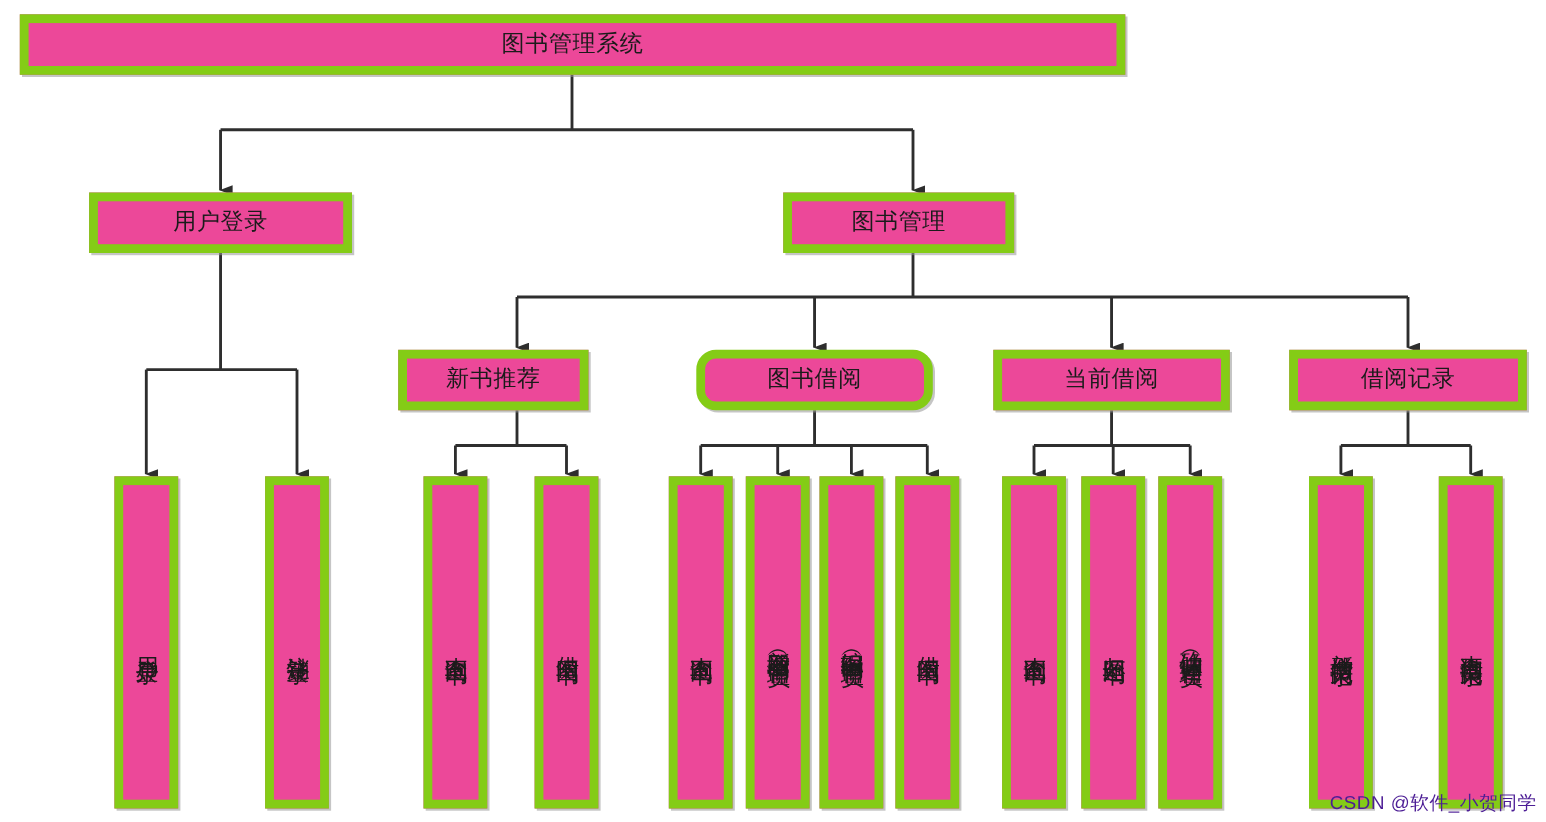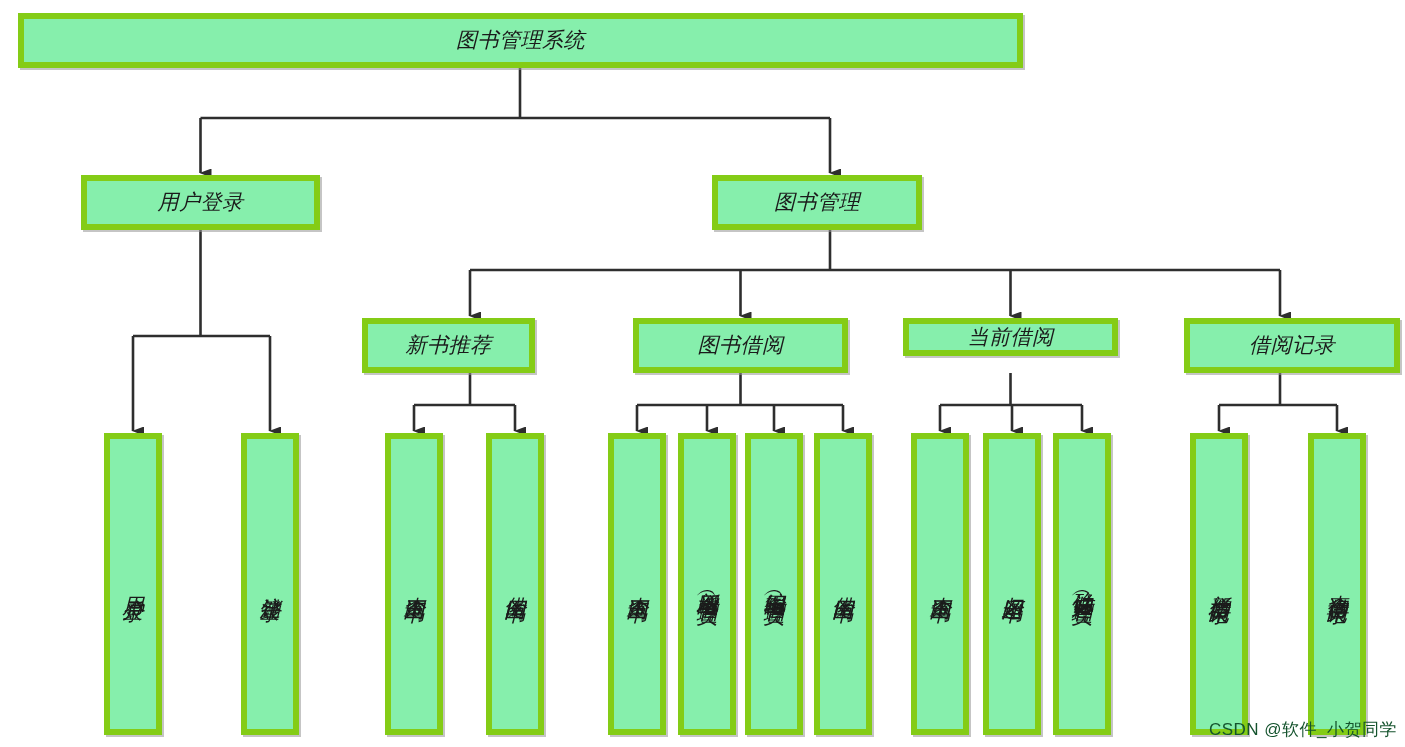--- a/index.html
+++ b/index.html
@@ -20,28 +20,27 @@
   #diagram-svg {
     position: absolute;
     left: 0;
     top: 0;
     width: 1405px;
     height: 747px;
   }
   .node {
     position: absolute;
     box-sizing: border-box;
-    background: #86efac;
-    border: 6px solid #84cc16;
+    background: #ec4899;
+    border: 8px solid #84cc16;
     box-shadow: 2px 2px 0 rgba(150,150,150,0.55);
     display: flex;
     align-items: center;
     justify-content: center;
     color: #1b1b1b;
-    font-style: italic;
   }
   .node .label {
     font-size: 21px;
     line-height: 1.15;
     letter-spacing: 0.5px;
     white-space: nowrap;
   }
   .node.leaf {
     align-items: center;
     justify-content: center;
@@ -52,21 +51,21 @@
     font-size: 21px;
     line-height: 1.32;
     letter-spacing: 2px;
     white-space: nowrap;
   }
   #watermark {
     position: absolute;
     right: 8px;
     bottom: 6px;
     font-size: 17px;
-    color: #14532d;
+    color: #4c1d95;
     letter-spacing: 0.5px;
     white-space: nowrap;
     pointer-events: none;
   }
 </style>
 </head>
 <body>
 
 <div id="stage">
 
@@ -119,27 +118,27 @@
       </div>
       <div class="node" style="left: 81px; top: 175px; width: 239px; height: 55px;">
         <span class="label">用户登录</span>
       </div>
       <div class="node" style="left: 712px; top: 175px; width: 210px; height: 55px;">
         <span class="label">图书管理</span>
       </div>
       <div class="node" style="left: 362px; top: 318px; width: 173px; height: 55px;">
         <span class="label">新书推荐</span>
       </div>
-      <div class="node" style="left: 633px; top: 318px; width: 215px; height: 55px;">
+      <div class="node" style="left: 633px; top: 318px; width: 215px; height: 55px; border-radius: 18px;">
         <span class="label">图书借阅</span>
       </div>
-      <div class="node" style="left: 903px; top: 318px; width: 215px; height: 38px;">
+      <div class="node" style="left: 903px; top: 318px; width: 215px; height: 55px;">
         <span class="label">当前借阅</span>
       </div>
-      <div class="node" style="left: 1172px; top: 318px; width: 216px; height: 55px; margin-left: 12px;">
+      <div class="node" style="left: 1172px; top: 318px; width: 216px; height: 55px;">
         <span class="label">借阅记录</span>
       </div>
       <div class="node leaf" style="left: 104px; top: 433px; width: 58px; height: 302px;">
         <span class="label">用户登录</span>
       </div>
       <div class="node leaf" style="left: 241px; top: 433px; width: 58px; height: 302px;">
         <span class="label">注销登录</span>
       </div>
       <div class="node leaf" style="left: 385px; top: 433px; width: 58px; height: 302px;">
         <span class="label">查询图书</span>

